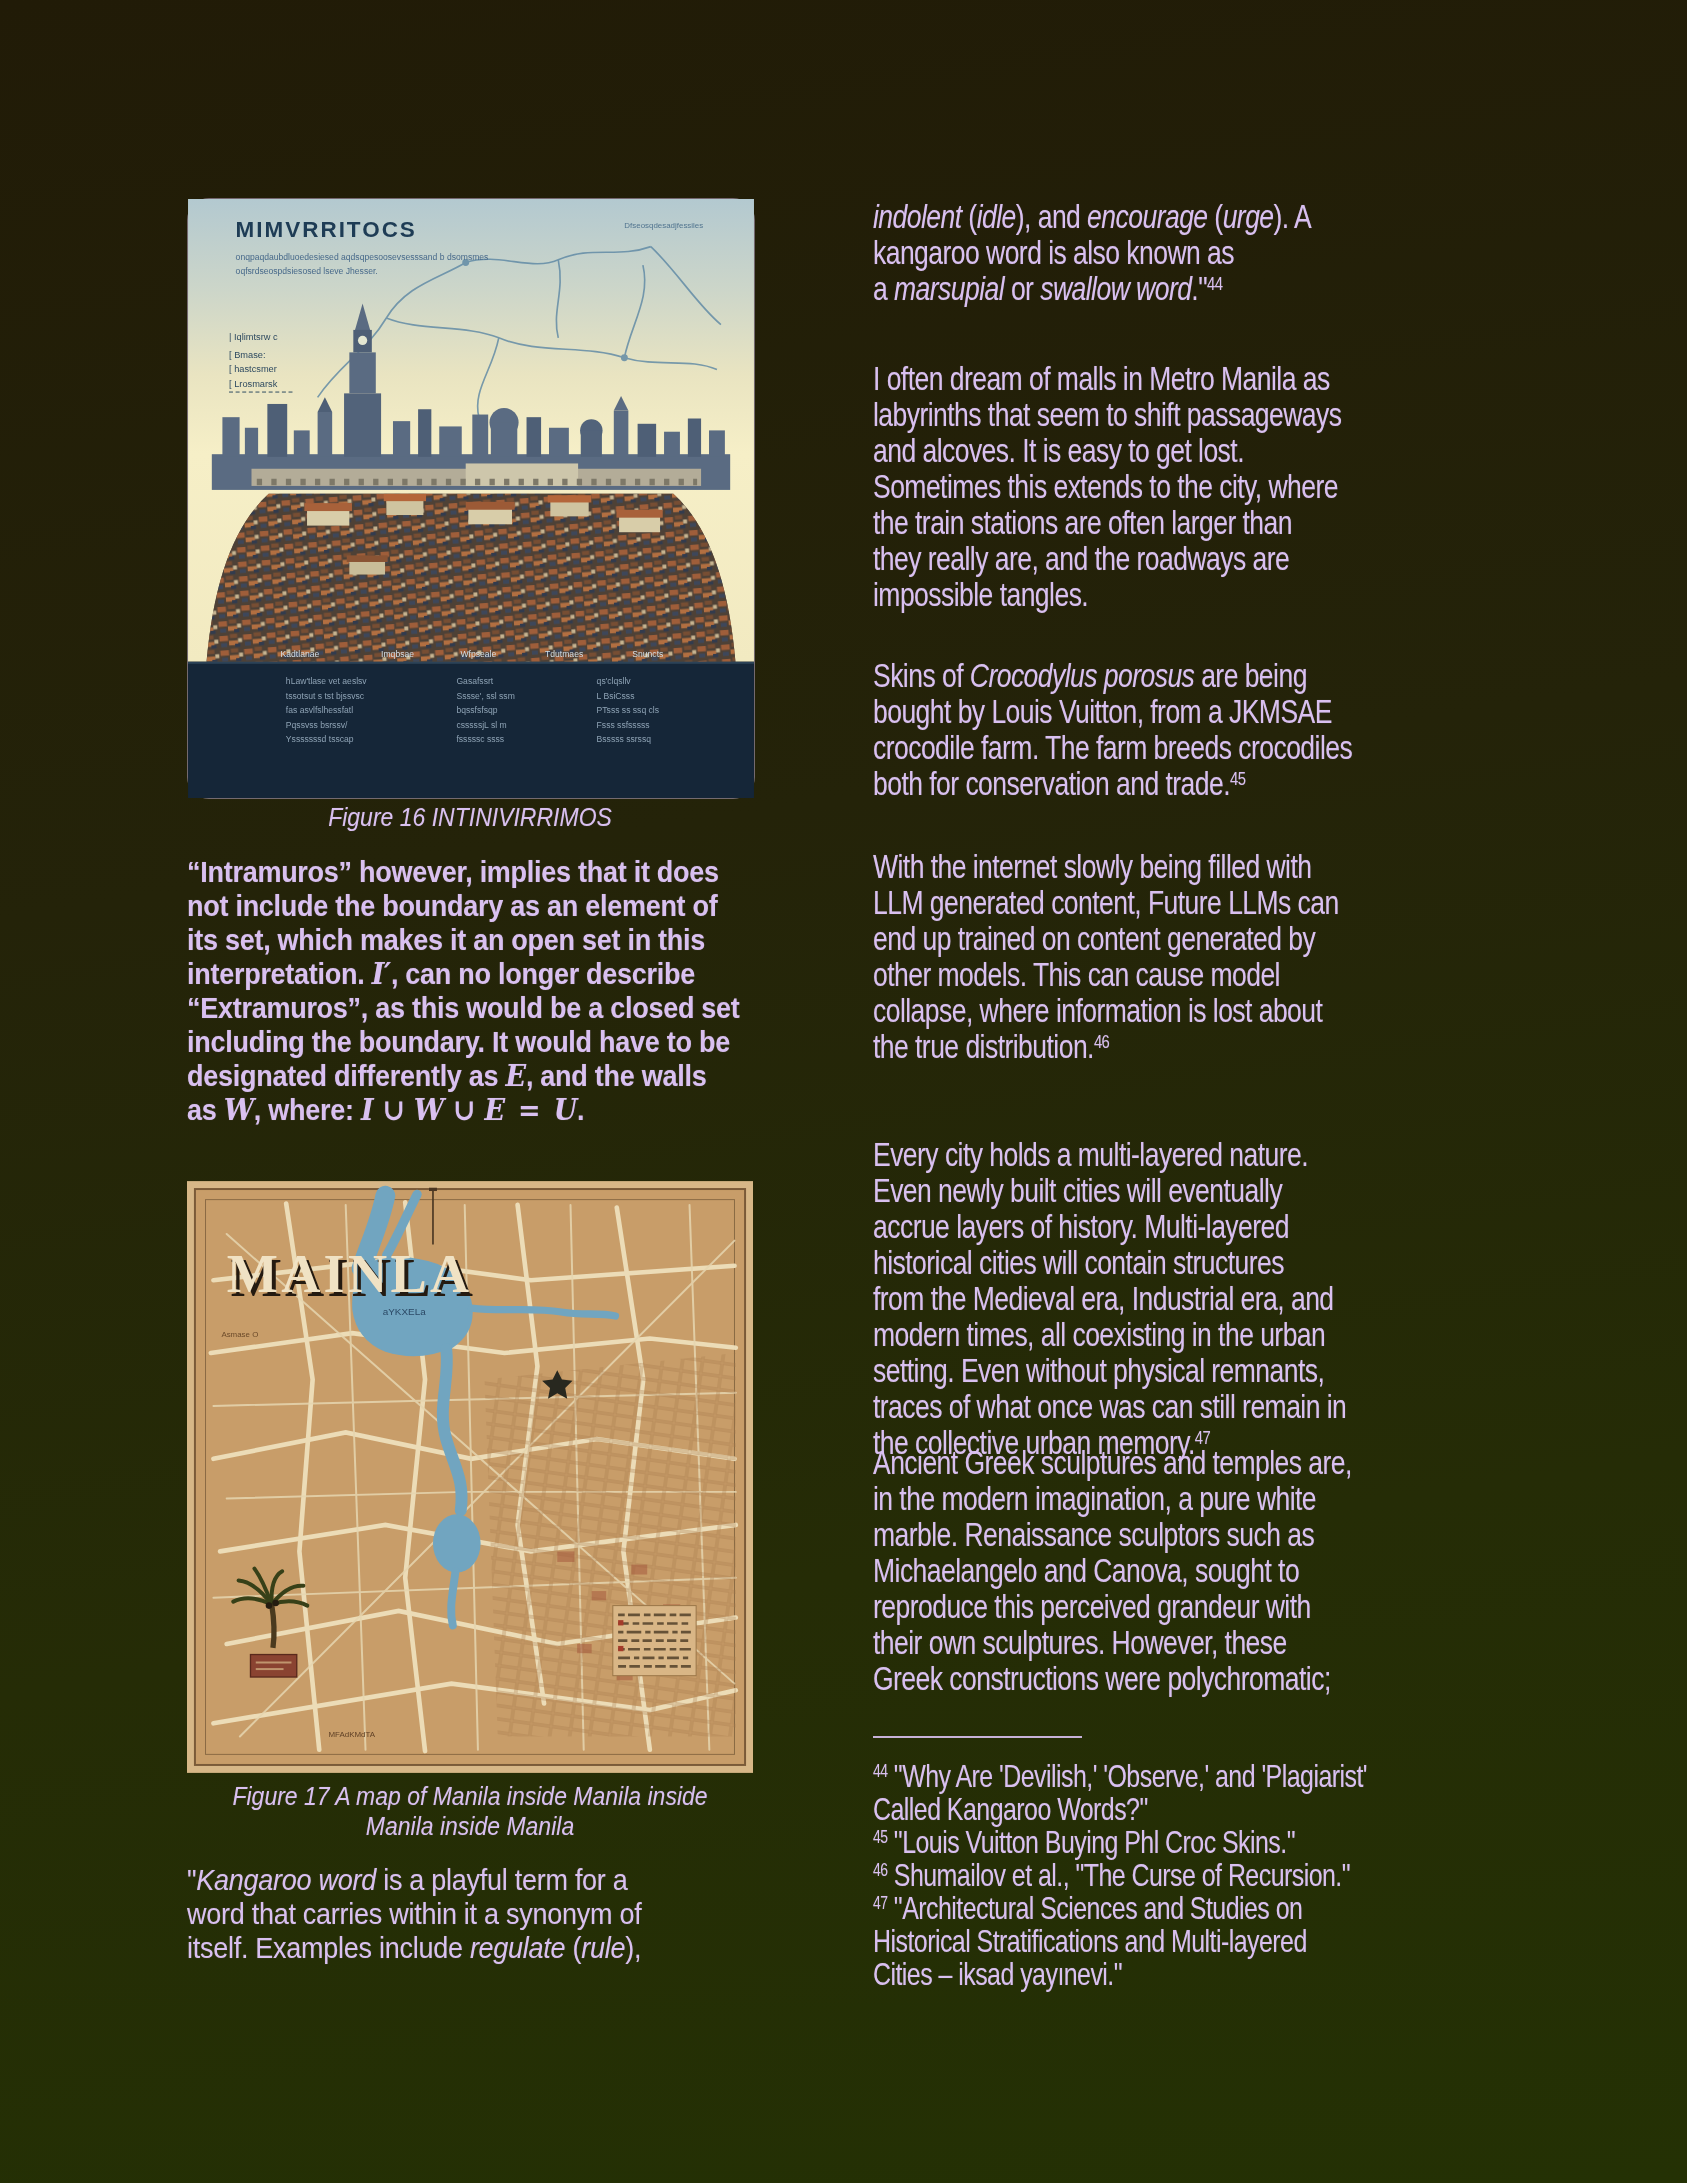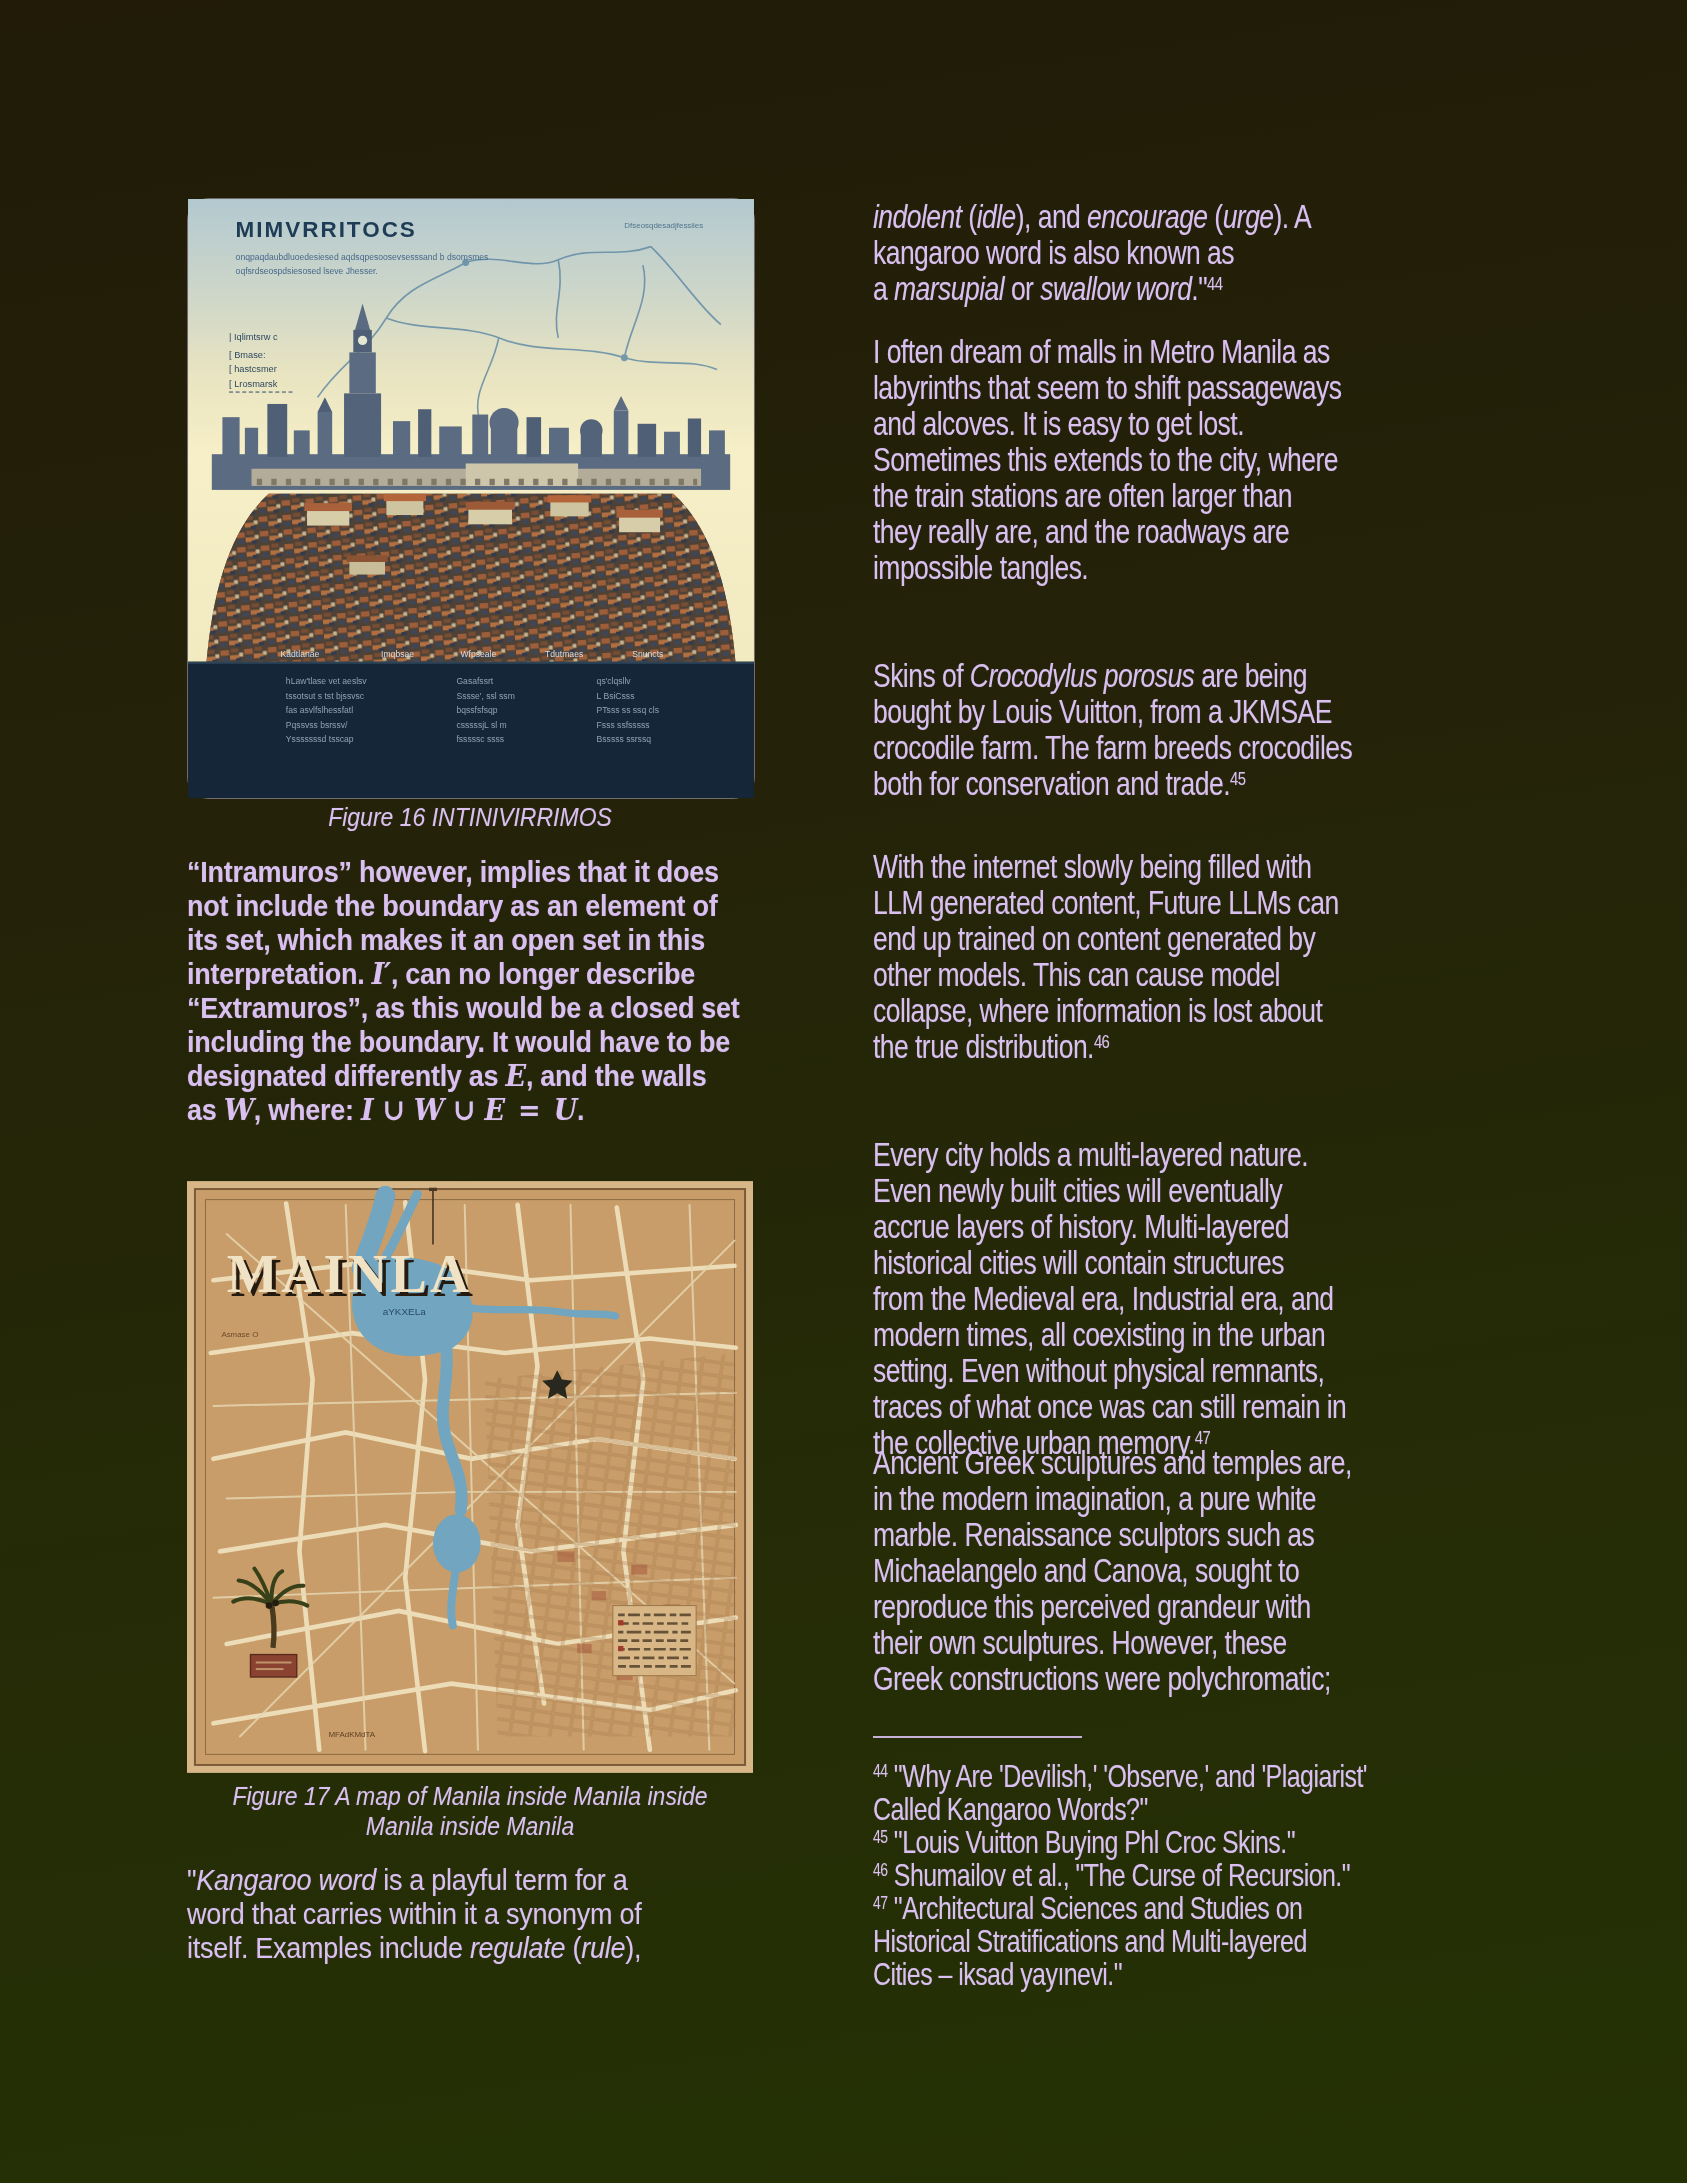--- a/index.html
+++ b/index.html
@@ -26,21 +26,21 @@
       transform:scaleX(0.78);transform-origin:0 0;}
   #fnrule{left:873px;top:1736px;width:209px;height:2px;background:#d9c0f0;opacity:.9;}
   figure{margin:0;border-radius:22px;}
   #fig16{left:187px;top:198px;width:566px;height:599px;border:1.3px solid rgba(214,196,238,.45);box-sizing:content-box;}
   #cap16{left:187px;top:802px;width:566px;}
   #lp1{left:187px;top:855px;font-weight:bold;}
   #fig17{left:187px;top:1181px;width:566px;height:746px;}
   #cap17{left:187px;top:1781px;width:566px;}
   #lp2{left:187px;top:1863px;}
   .rp{left:873px;}
-  #rp1{top:198px;} #rp2{top:333px;} #rp3{top:657px;}
+  #rp1{top:198px;} #rp2{top:360px;} #rp3{top:657px;}
   #rp4{top:821px;margin-top:27px;} #rp5{top:1136px;} #rp6{top:1444px;}
   #footnotes{left:873px;top:1760px;}
 </style>
 </head>
 <body>
 
 <div id="page">
 
   <figure id="fig16" class="abs">
     <svg viewBox="0 0 856 906" width="566" height="599">

